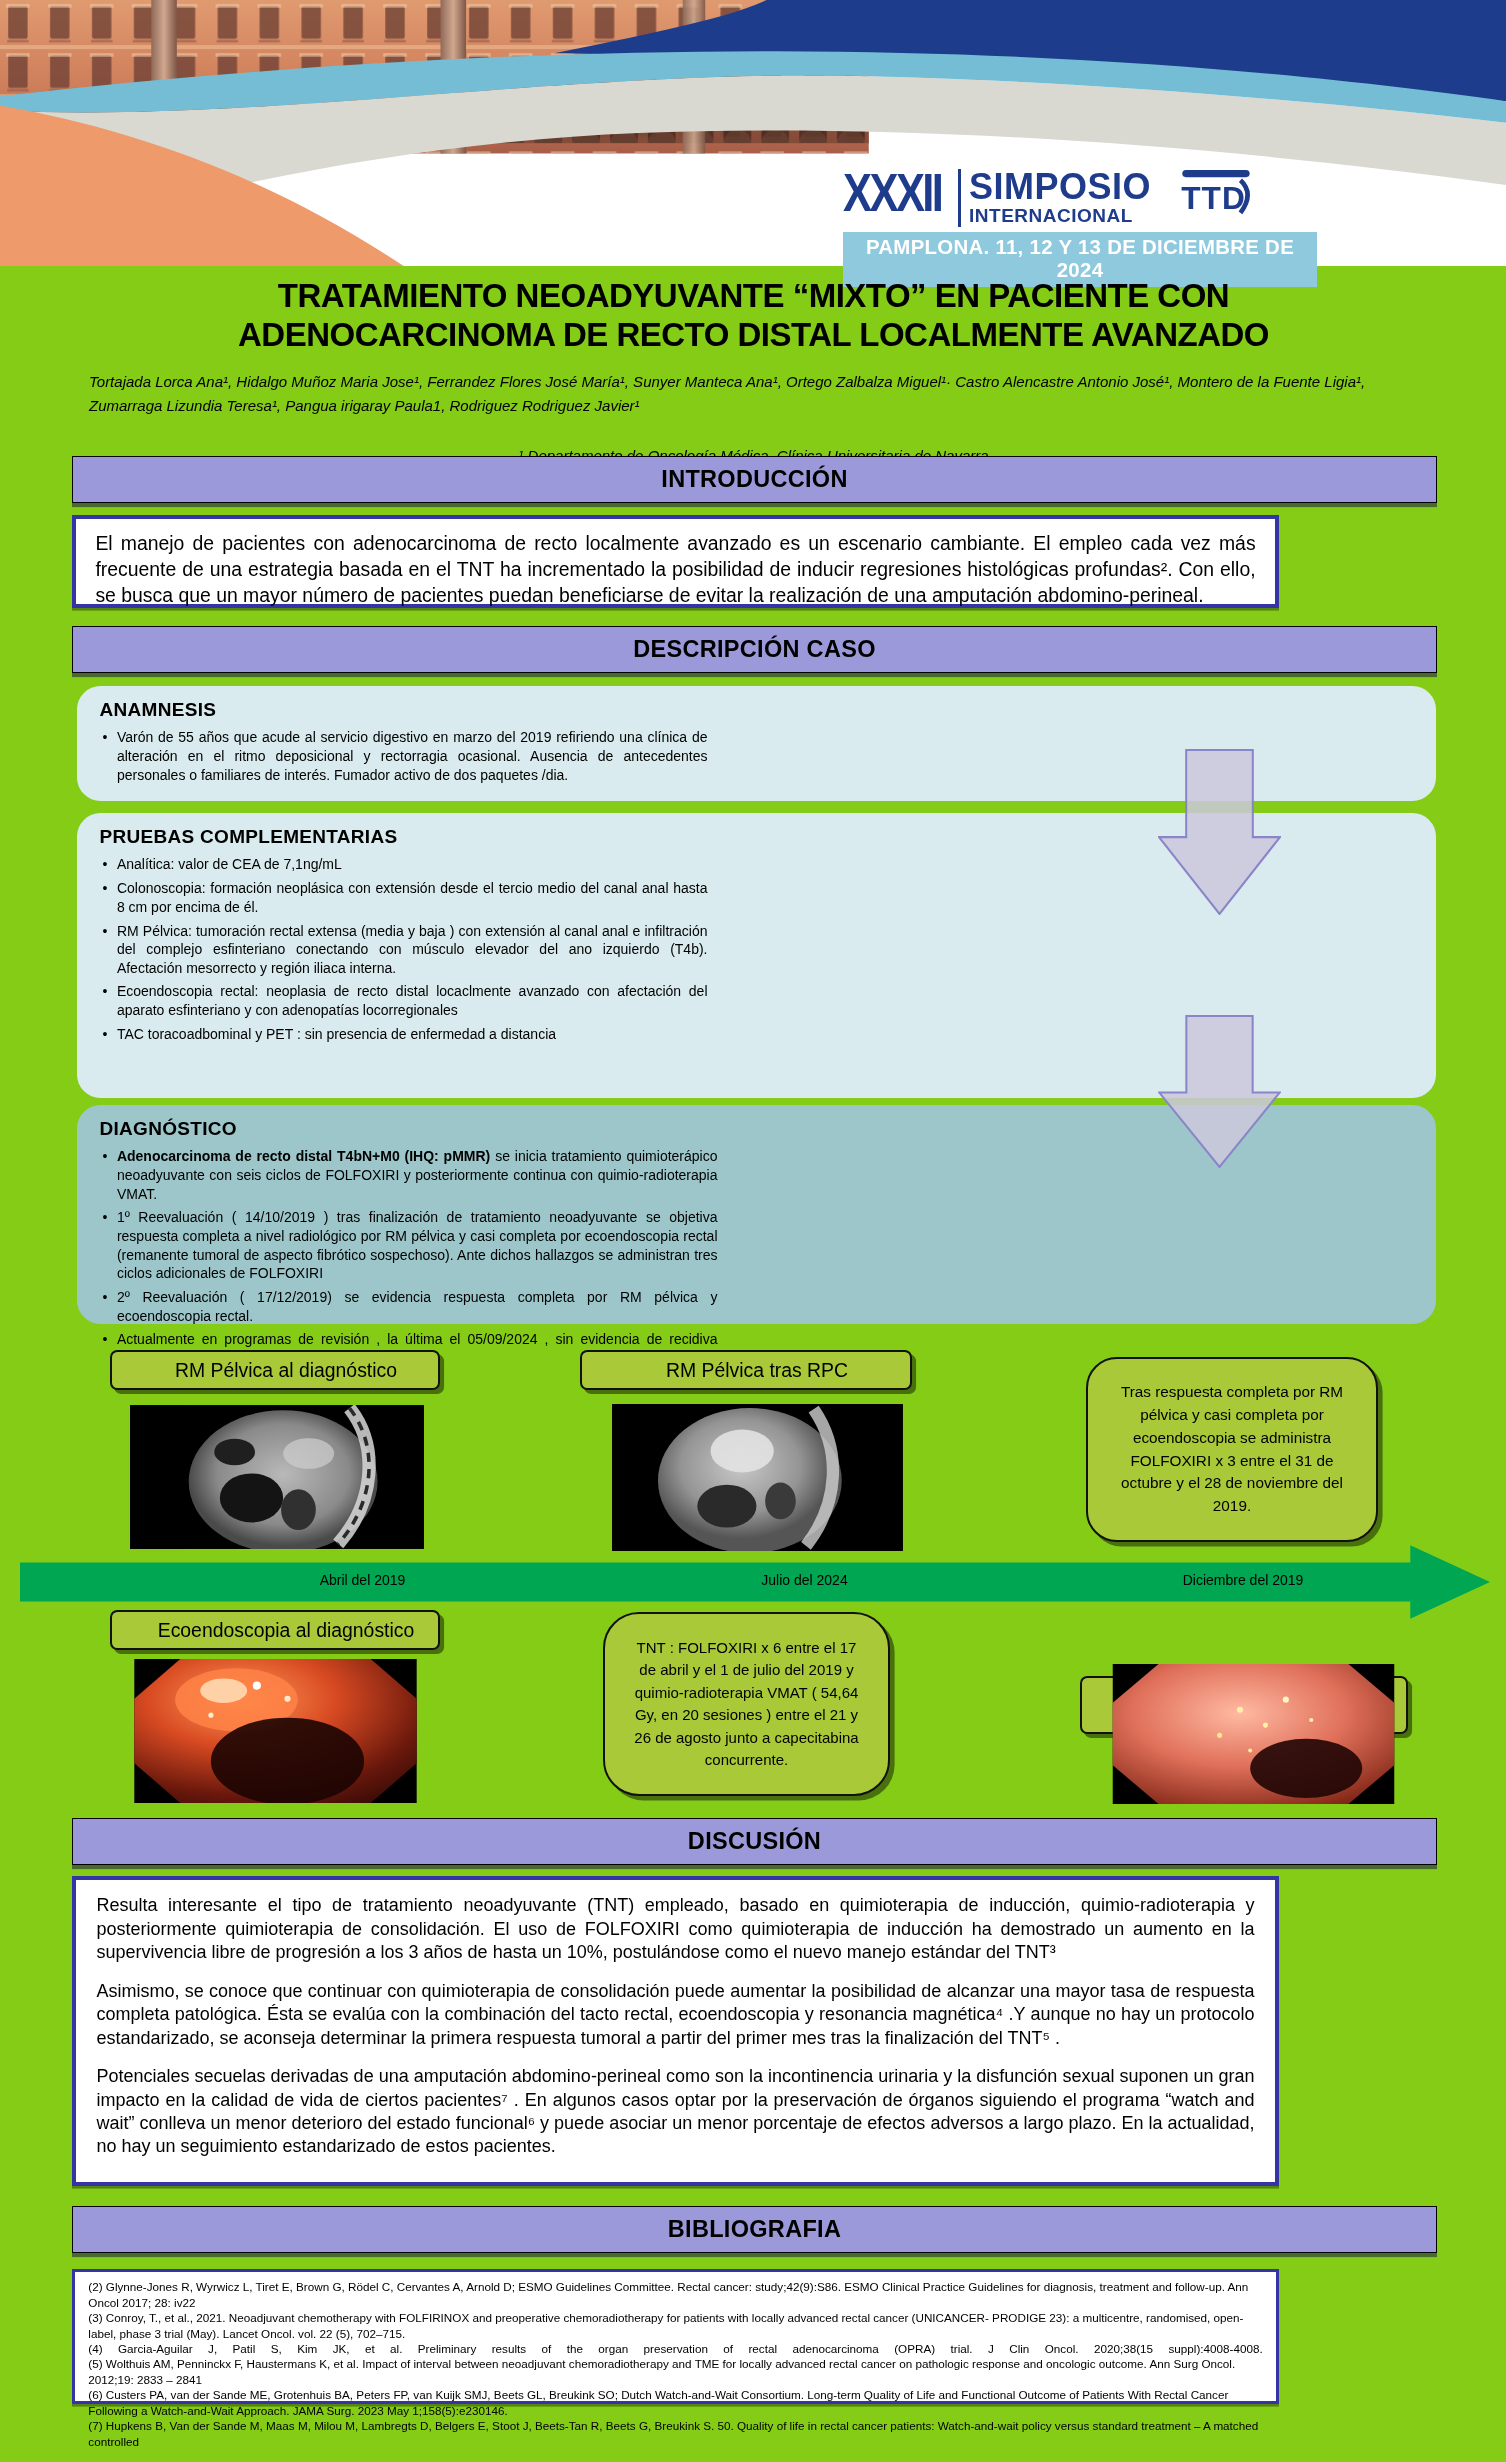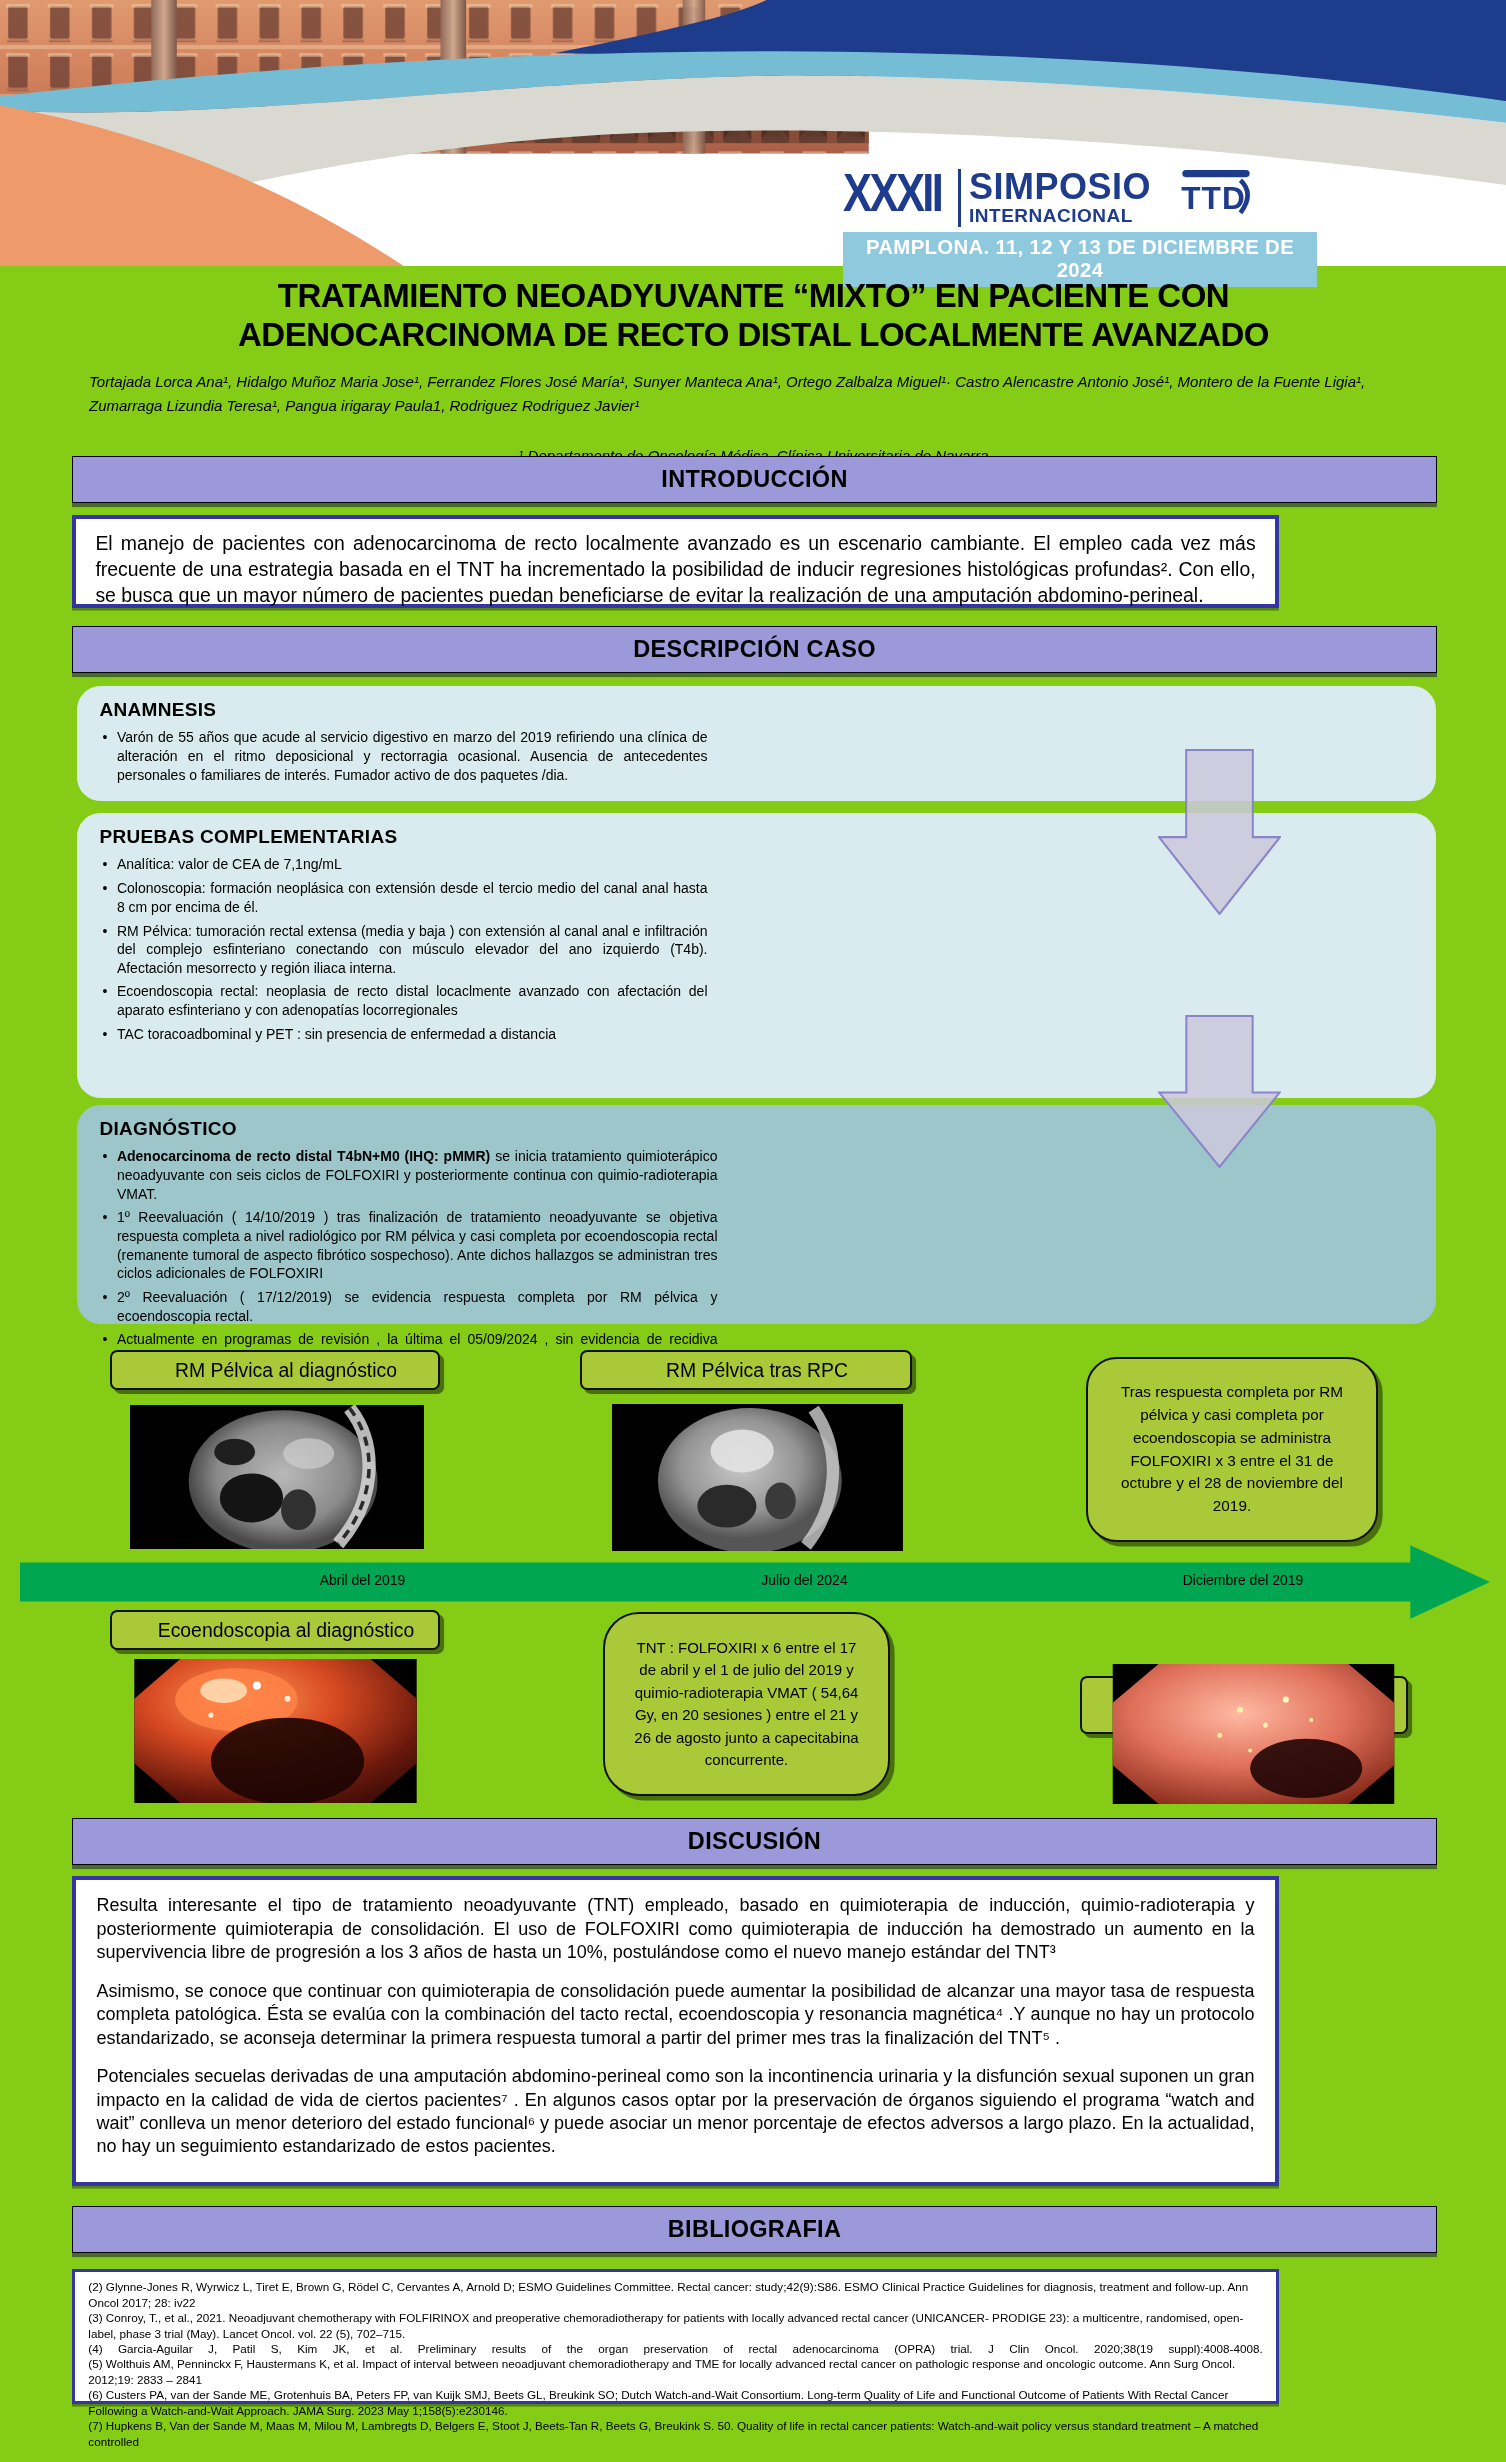--- a/index.html
+++ b/index.html
@@ -300,20 +300,20 @@
     <p>Asimismo, se conoce que continuar con quimioterapia de consolidación puede aumentar la posibilidad de alcanzar una mayor tasa de respuesta completa patológica. Ésta se evalúa con la combinación del tacto rectal, ecoendoscopia y resonancia magnética⁴ .Y aunque no hay un protocolo estandarizado, se aconseja determinar la primera respuesta tumoral a partir del primer mes tras la finalización del TNT⁵ .</p>
     <p>Potenciales secuelas derivadas de una amputación abdomino-perineal como son la incontinencia urinaria y la disfunción sexual suponen un gran impacto en la calidad de vida de ciertos pacientes⁷ . En algunos casos optar por la preservación de órganos siguiendo el programa “watch and wait” conlleva un menor deterioro del estado funcional⁶ y puede asociar un menor porcentaje de efectos adversos a largo plazo. En la actualidad, no hay un seguimiento estandarizado de estos pacientes.</p>
   </div>
 
   <div class="band" style="top:2206px;">
     <span>BIBLIOGRAFIA</span>
   </div>
   <div class="wbox refs" style="top:2269px;height:135px;padding:7.2px 13.3px;border-width:3.6px;">
     <div>(2) Glynne-Jones R, Wyrwicz L, Tiret E, Brown G, Rödel C, Cervantes A, Arnold D; ESMO Guidelines Committee. Rectal cancer: study;42(9):S86. ESMO Clinical Practice Guidelines for diagnosis, treatment and follow-up. Ann Oncol 2017; 28: iv22</div>
     <div>(3) Conroy, T., et al., 2021. Neoadjuvant chemotherapy with FOLFIRINOX and preoperative chemoradiotherapy for patients with locally advanced rectal cancer (UNICANCER- PRODIGE 23): a multicentre, randomised, open-label, phase 3 trial (May). Lancet Oncol. vol. 22 (5), 702–715.</div>
-    <div class="stretch">(4) Garcia-Aguilar J, Patil S, Kim JK, et al. Preliminary results of the organ preservation of rectal adenocarcinoma (OPRA) trial. J Clin Oncol. 2020;38(19 suppl):4008-4008.</div>
+    <div class="stretch">(4) Garcia-Aguilar J, Patil S, Kim JK, et al. Preliminary results of the organ preservation of rectal adenocarcinoma (OPRA) trial. J Clin Oncol. 2020;38(15 suppl):4008-4008.</div>
     <div>(5) Wolthuis AM, Penninckx F, Haustermans K, et al. Impact of interval between neoadjuvant chemoradiotherapy and TME for locally advanced rectal cancer on pathologic response and oncologic outcome. Ann Surg Oncol. 2012;19: 2833 – 2841</div>
     <div>(6) Custers PA, van der Sande ME, Grotenhuis BA, Peters FP, van Kuijk SMJ, Beets GL, Breukink SO; Dutch Watch-and-Wait Consortium. Long-term Quality of Life and Functional Outcome of Patients With Rectal Cancer Following a Watch-and-Wait Approach. JAMA Surg. 2023 May 1;158(5):e230146.</div>
     <div>(7) Hupkens B, Van der Sande M, Maas M, Milou M, Lambregts D, Belgers E, Stoot J, Beets-Tan R, Beets G, Breukink S. 50. Quality of life in rectal cancer patients: Watch-and-wait policy versus standard treatment – A matched controlled</div>
   </div>
 
 </div>
 
 
 </body></html>

